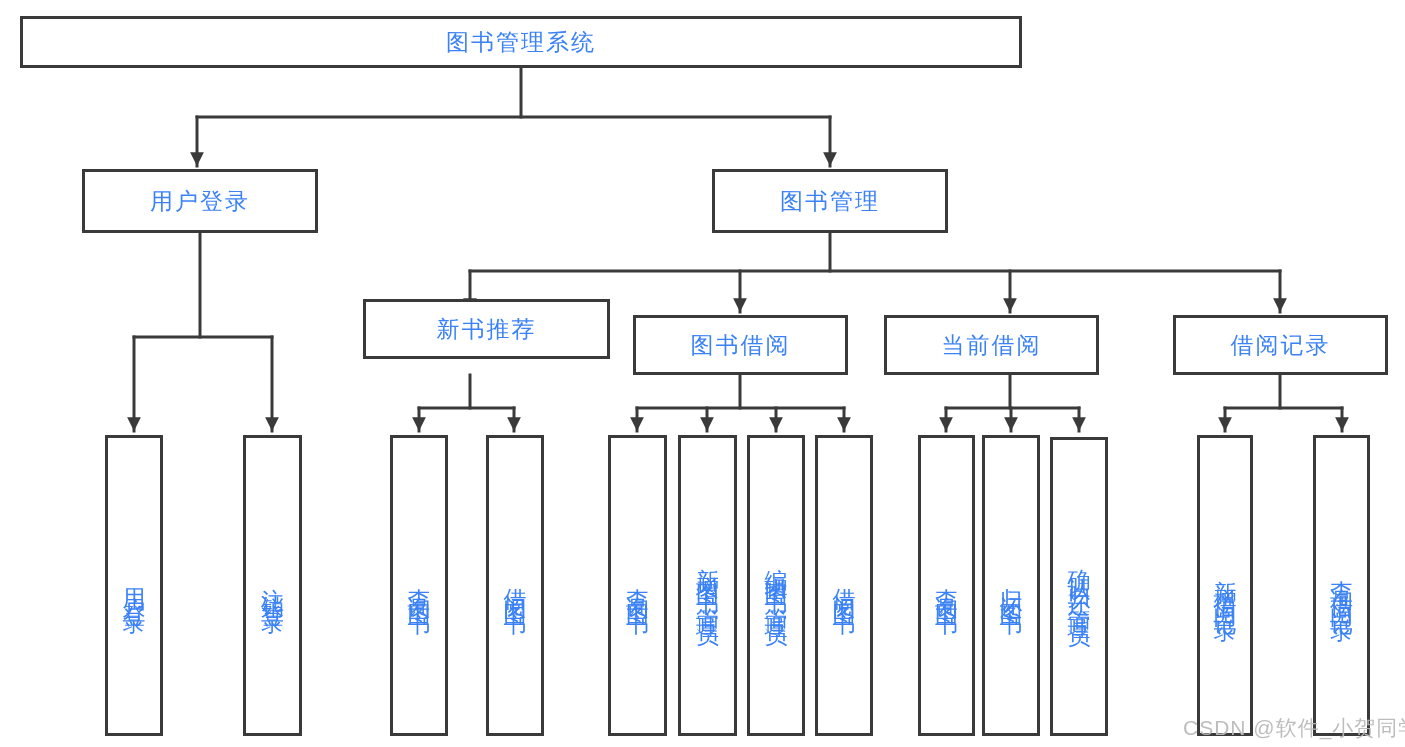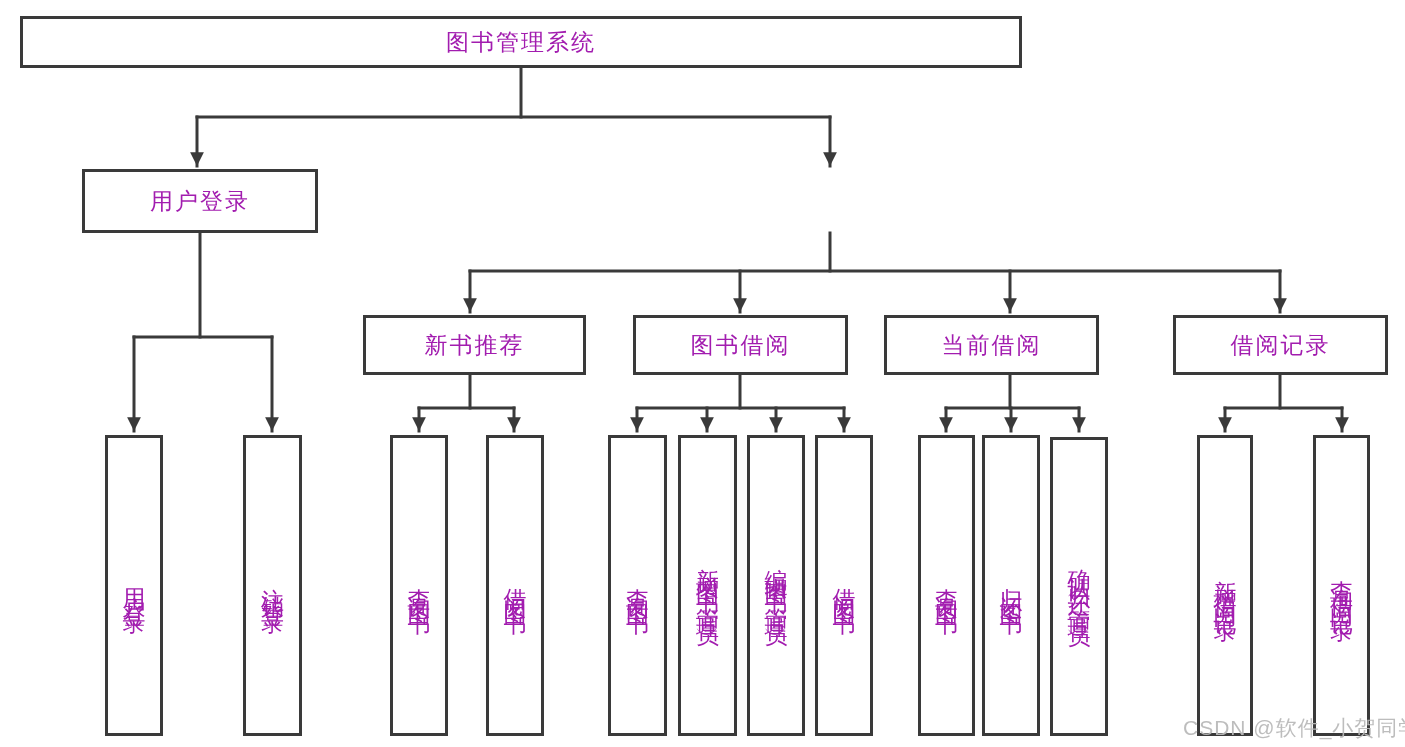--- a/index.html
+++ b/index.html
@@ -19,21 +19,21 @@
     position: absolute;
     left: 0;
     top: 0;
     z-index: 1;
   }
   .box {
     position: absolute;
     box-sizing: border-box;
     border: 3px solid #3a3a3a;
     background: #ffffff;
-    color: #a21caf;
+    color: #3b82f6;
     display: flex;
     align-items: center;
     justify-content: center;
     z-index: 2;
   }
   .box.h {
     font-size: 23px;
     letter-spacing: 2px;
     white-space: nowrap;
   }
@@ -106,22 +106,23 @@
       <path d="M1280,375 V408"></path>
       <path d="M1225,408 H1342"></path>
       <path d="M1225,408 V431" marker-end="url(#arrow)"></path>
       <path d="M1342,408 V431" marker-end="url(#arrow)"></path>
     </g>
   </svg>
 
   <div class="box h" style="left:20px; top:16px; width:1002px; height:52px">图书管理系统</div>
 
   <div class="box h" style="left:82px; top:169px; width:236px; height:64px">用户登录</div>
+  <div class="box h" style="left:712px; top:169px; width:236px; height:64px">图书管理</div>
 
-  <div class="box h" style="left:363px; top:315px; width:223px; height:60px">新书推荐</div>
+  <div class="box h" style="left:363px; top:299px; width:247px; height:60px">新书推荐</div>
   <div class="box h" style="left:633px; top:315px; width:215px; height:60px">图书借阅</div>
   <div class="box h" style="left:884px; top:315px; width:215px; height:60px">当前借阅</div>
   <div class="box h" style="left:1173px; top:315px; width:215px; height:60px">借阅记录</div>
 
   <div class="box v" style="left:105px; top:435px; width:58px; height:301px">用户登录</div>
   <div class="box v" style="left:243px; top:435px; width:59px; height:301px">注销登录</div>
 
   <div class="box v" style="left:390px; top:435px; width:58px; height:301px">查询图书</div>
   <div class="box v" style="left:486px; top:435px; width:58px; height:301px">借阅图书</div>
 

